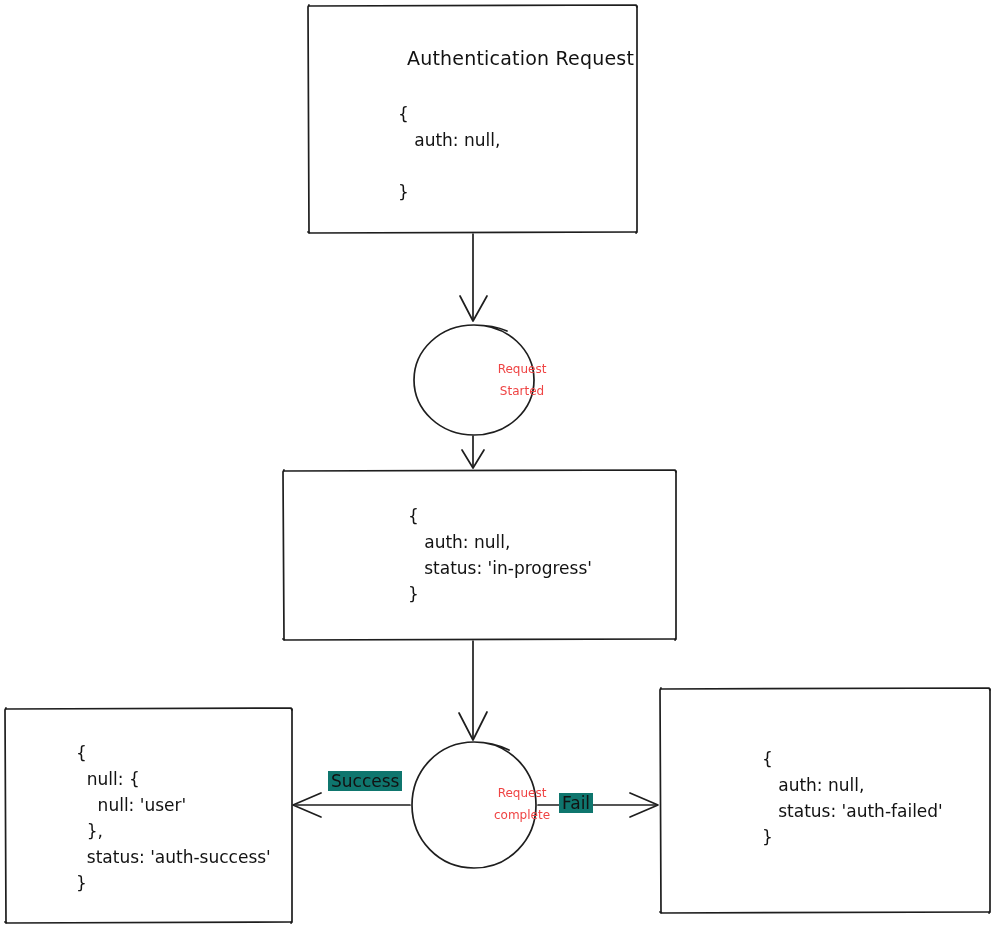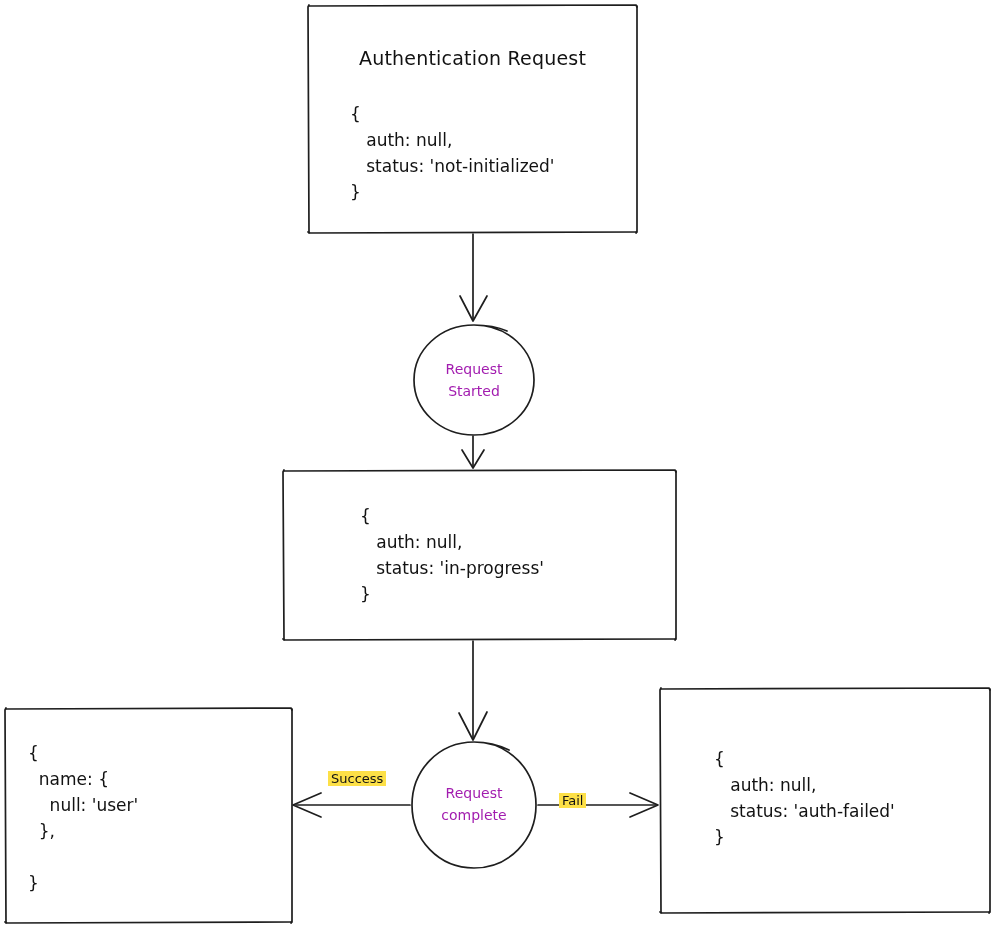--- a/index.html
+++ b/index.html
@@ -22,20 +22,21 @@
     position: absolute;
     left: 0;
     top: 0;
     width: 999px;
     height: 940px;
     pointer-events: none;
   }
   .node {
     position: absolute;
     box-sizing: border-box;
+    margin-left: 48px;
   }
   .label-text {
     position: absolute;
     white-space: pre;
     color: #121212;
     font-family: "DejaVu Sans", sans-serif;
   }
   .box-title {
     font-size: 19px;
     letter-spacing: 0.2px;
@@ -47,29 +48,29 @@
     font-size: 17px;
     line-height: 26px;
     color: #121212;
     white-space: pre;
     font-family: "DejaVu Sans", sans-serif;
   }
   .circle-label {
     position: absolute;
     width: 100%;
     text-align: center;
-    font-size: 14px;
+    font-size: 12px;
     line-height: 22px;
-    color: #a21caf;
+    color: #ef4444;
   }
   .edge-label {
     position: absolute;
-    font-size: 13px;
+    font-size: 17px;
     color: #121212;
-    background: #fde047;
+    background: #0f766e;
     padding: 0 3px;
     white-space: nowrap;
   }
 </style>
 </head>
 <body>
 
 <div id="canvas">
 
   <svg class="layer" viewBox="0 0 999 940">
@@ -112,37 +113,37 @@
       <path d="M321,793 L293,805 L321,817"></path>
 
       <path d="M538,805 L656,805"></path>
       <path d="M630,793 L658,805 L630,817"></path>
 
     </g>
   </svg>
 
   <div class="node" style="left:308px; top:5px; width:329px; height:228px;">
     <div class="label-text box-title" style="top:42px;">Authentication Request</div>
-    <div class="label-text code-block" style="left:42px; top:96px;"><span>{</span><br><span>   auth: null,</span><br><span>   status: 'not-initialized'</span><br><span>}</span></div>
+    <div class="label-text code-block" style="left:42px; top:96px;"><span>{</span><br><span>   auth: null,</span><br><br><span>}</span></div>
   </div>
 
   <div class="node" style="left:414px; top:325px; width:120px; height:110px;">
     <div class="circle-label" style="top:33px;"><span>Request</span><br><span>Started</span></div>
   </div>
 
   <div class="node" style="left:283px; top:470px; width:393px; height:170px;">
     <div class="label-text code-block" style="left:77px; top:33px;"><span>{</span><br><span>   auth: null,</span><br><span>   status: 'in-progress'</span><br><span>}</span></div>
   </div>
 
   <div class="node" style="left:412px; top:742px; width:124px; height:126px;">
     <div class="circle-label" style="top:40px;"><span>Request</span><br><span>complete</span></div>
   </div>
 
   <div class="node" style="left:5px; top:708px; width:287px; height:215px;">
-    <div class="label-text code-block" style="left:23px; top:32px;"><span>{</span><br><span>  name: {</span><br><span>    null: 'user'</span><br><span>  },</span><br><br><span>}</span></div>
+    <div class="label-text code-block" style="left:23px; top:32px;"><span>{</span><br><span>  null: {</span><br><span>    null: 'user'</span><br><span>  },</span><br><span>  status: 'auth-success'</span><br><span>}</span></div>
   </div>
 
   <div class="node" style="left:660px; top:688px; width:330px; height:225px;">
     <div class="label-text code-block" style="left:54px; top:58px;"><span>{</span><br><span>   auth: null,</span><br><span>   status: 'auth-failed'</span><br><span>}</span></div>
   </div>
 
   <div class="edge-label" style="left:328px; top:771px;">Success</div>
   <div class="edge-label" style="left:559px; top:793px;">Fail</div>
 
 </div>

